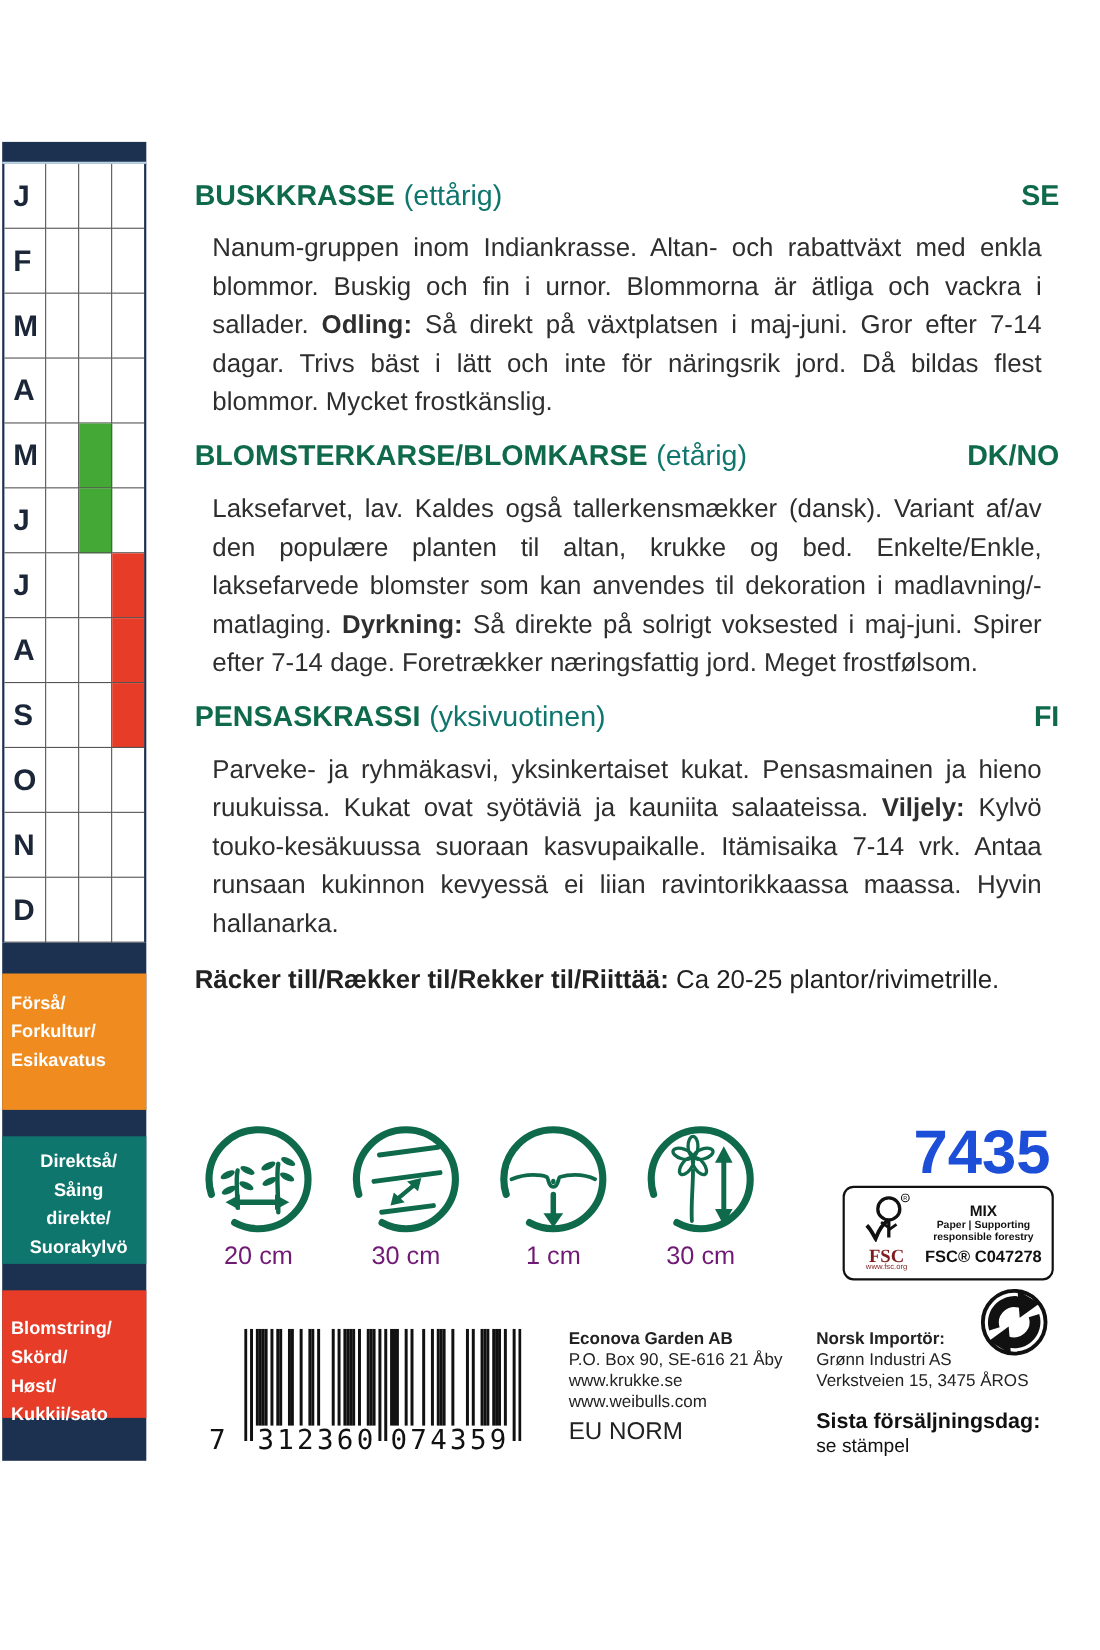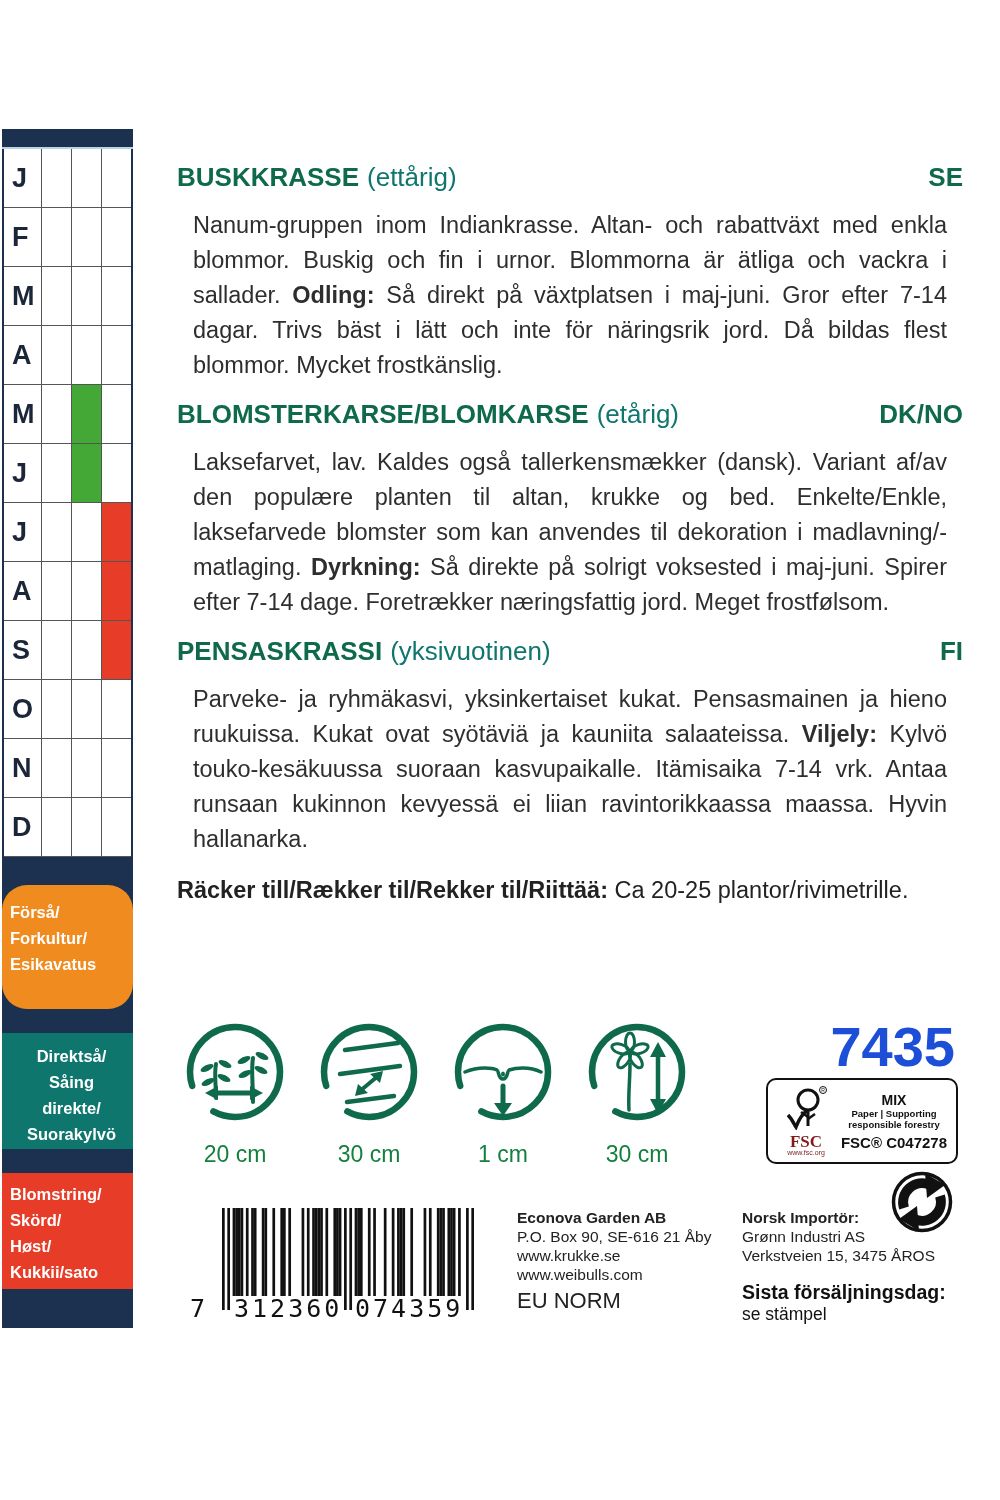--- a/index.html
+++ b/index.html
@@ -13,38 +13,38 @@
   .cal-row{display:flex;height:59px;}
   .cal-cell{flex:1;border-right:1px solid #555;border-bottom:1px solid #555;
             display:flex;align-items:center;}
   .cal-cell:last-child{border-right:none;}
   .cal-cell.letter{padding-left:8px;font-size:27px;font-weight:600;color:#1b2638;}
   .legend{position:relative;height:471px;background:#1c3050;}
   .legend-block{position:absolute;left:0;width:100%;color:#fff;font-weight:bold;
                 font-size:16.5px;line-height:26px;padding:0 0 0 8px;box-sizing:border-box;}
   .legend-block:nth-child(1){top:28px;height:124px;padding-top:14px;}
   .legend-block:nth-child(2){top:176px;height:116px;padding-top:10px;}
-  .legend-block:nth-child(3){top:316px;height:116px;padding-top:8px;}
+  .legend-block:nth-child(3){top:316px;height:116px;padding-top:22px;}
 
   
   .text-col{position:absolute;left:177px;top:162px;width:786px;color:#2b2b2b;}
   .lang-block{margin-bottom:12px;}
   .block-head{display:flex;justify-content:space-between;align-items:baseline;
               font-size:26px;line-height:30px;}
   .block-head .t{font-weight:bold;color:#0e6a4b;margin-right:8px;}
   .block-head .annual{font-weight:normal;color:#0f766e;}
   .block-head .code{font-weight:bold;color:#0e6a4b;}
   .body-p{margin:16px;font-size:23.5px;line-height:35px;text-align:justify;color:#2e2e2e;}
   .yield-p{margin:0;font-size:23.5px;line-height:35px;color:#222;}
 
   
   .icons-row{position:absolute;left:180px;top:1022px;display:flex;gap:24px;}
   .icon-item{width:110px;display:flex;flex-direction:column;align-items:center;}
   .icon-item svg{width:100px;height:100px;}
-  .icon-label{margin-top:19px;font-size:23px;color:#15803d;}
+  .icon-label{margin-top:6px;font-size:23px;color:#701a75;}
   .ic{stroke:#0e6a4b;fill:none;stroke-linecap:round;}
   .icf{fill:#0e6a4b;stroke:none;}
 
   
   .prod-num{position:absolute;left:790px;top:1014px;width:165px;text-align:right;
             font-size:56px;font-weight:bold;color:#1d4ed8;letter-spacing:0px;}
   .fsc-box{position:absolute;left:766px;top:1078px;width:192px;height:86px;
            border:2.5px solid #111;border-radius:10px;box-sizing:border-box;
            display:flex;align-items:center;padding:4px 6px;}
   .fsc-left{width:64px;text-align:center;color:#7f1d1d;}
@@ -148,21 +148,21 @@
         <div class="cal-cell"></div>
       </div>
       <div class="cal-row">
         <div class="cal-cell letter">D</div>
         <div class="cal-cell"></div>
         <div class="cal-cell"></div>
         <div class="cal-cell"></div>
       </div>
     </div>
   <div class="legend">
-      <div class="legend-block" style="background: rgb(239, 139, 31); border-radius: 25px;">
+      <div class="legend-block" style="background: rgb(239, 139, 31);">
         <div>Förså/</div>
         <div>Forkultur/</div>
         <div>Esikavatus</div>
       </div>
       <div class="legend-block" style="background: #0f766e; text-align: center;">
         <div>Direktså/</div>
         <div>Såing</div>
         <div>direkte/</div>
         <div>Suorakylvö</div>
       </div>

